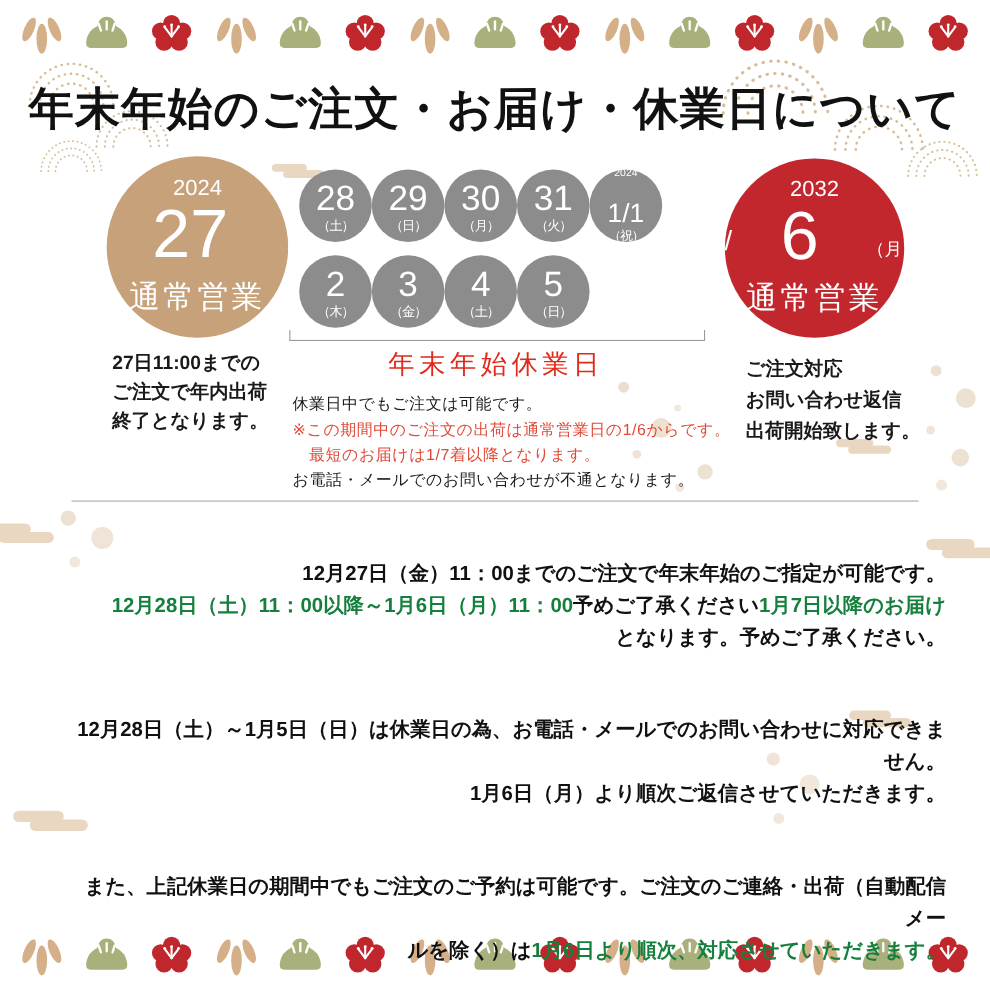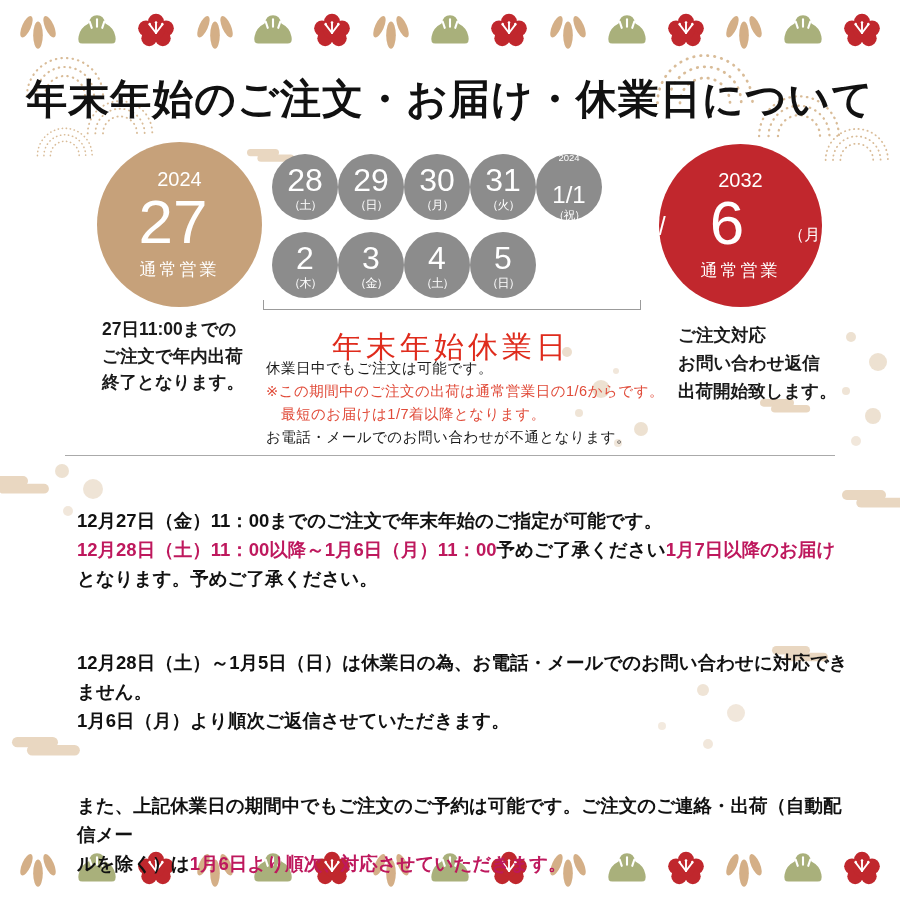--- a/index.html
+++ b/index.html
@@ -15,47 +15,47 @@
          font-size:41px;letter-spacing:1px;color:#111;}
   .big-circle{position:absolute;border-radius:50%;color:#fff;text-align:center;z-index:2;
               display:flex;flex-direction:column;align-items:center;justify-content:center;}
   .big-circle.tan{left:97px;top:142px;width:165px;height:165px;background:#c6a17a;}
   .big-circle.red{left:659px;top:144px;width:163px;height:163px;background:#c1272d;}
   .big-circle .yr{font-size:20px;margin-bottom:2px;}
   .dayrow{display:flex;align-items:flex-end;line-height:1;gap:44px;}
   .dayrow .mon{font-size:25px;margin-bottom:12px;}
   .dayrow .bignum{font-size:62px;line-height:.92;}
   .dayrow .dw{font-size:16px;margin-bottom:8px;}
-  .big-circle .status{font-size:17px;letter-spacing:3px;margin-top:8px;text-align:center;}
+  .big-circle .status{font-size:28px;letter-spacing:3px;margin-top:8px;text-align:center;}
   .grayrow{position:absolute;display:flex;z-index:2;}
   .grayrow.r1{left:272px;top:154px;}
   .grayrow.r2{left:272px;top:232px;}
   .gcircle{width:66px;height:66px;border-radius:50%;background:#8c8c8c;color:#fff;
            display:flex;flex-direction:column;align-items:center;justify-content:center;
            text-align:center;line-height:1;}
   .gcircle .num{font-size:32px;}
   .gcircle .gdw{font-size:12px;margin-top:3px;letter-spacing:-1px;}
   .gcircle .gyr{font-size:9.5px;margin-bottom:1px;}
   .gcircle.newyear .num{font-size:24px;margin-top:19px;}
   .gcircle.newyear .gdw{font-size:11.5px;}
   .bracket{position:absolute;left:263px;top:300px;width:376px;height:9px;z-index:2;
            border-left:1px solid #9b9b9b;border-right:1px solid #9b9b9b;border-bottom:1px solid #9b9b9b;}
-  .holiday-label{position:absolute;left:263px;top:327px;width:376px;text-align:center;z-index:2;
-                 font-size:30px;letter-spacing:4px;color:#df2b1c;}
+  .holiday-label{position:absolute;left:263px;top:315px;width:376px;text-align:center;z-index:2;
+                 font-size:24px;letter-spacing:4px;color:#df2b1c;}
   .note{position:absolute;z-index:2;color:#1a1a1a;}
   .note.left{left:102px;top:316px;font-size:17.5px;font-weight:bold;line-height:26.5px;}
   .note.mid{left:266px;top:357px;font-size:14.5px;line-height:23px;letter-spacing:.5px;}
   .note.mid .red{color:#e04a38;}
   .note.right{left:678px;top:321px;font-size:17.5px;font-weight:bold;line-height:28px;}
   .divider{position:absolute;left:65px;top:455px;width:770px;height:1px;background:#aaa;z-index:2;}
   .bodytext{position:absolute;left:64px;top:477px;width:796px;z-index:2;color:#111;
             font-size:18.5px;font-weight:bold;line-height:29px;white-space:pre-line;}
-  .bodytext p{margin:0 0 26px 13px;}
+  .bodytext p{margin:0 0 26px 2px;text-align:right;}
   .bodytext p.g2{margin-bottom:27px;} .bodytext p.g3{margin-bottom:28px;}
-  .bodytext .red{color:#be185d;}
+  .bodytext .red{color:#15803d;}
 </style>
 </head>
 <body>
 
 <div class="canvas">
 
   <svg class="deco" width="900" height="900" viewBox="0 0 900 900">
     <defs>
       <g id="arcset" fill="none" stroke="#d9bc98" stroke-width="2.2" stroke-linecap="round" stroke-dasharray="0.4 5.2">
         <path d="M2,44 A38,38 0 0 1 78,44"></path>

